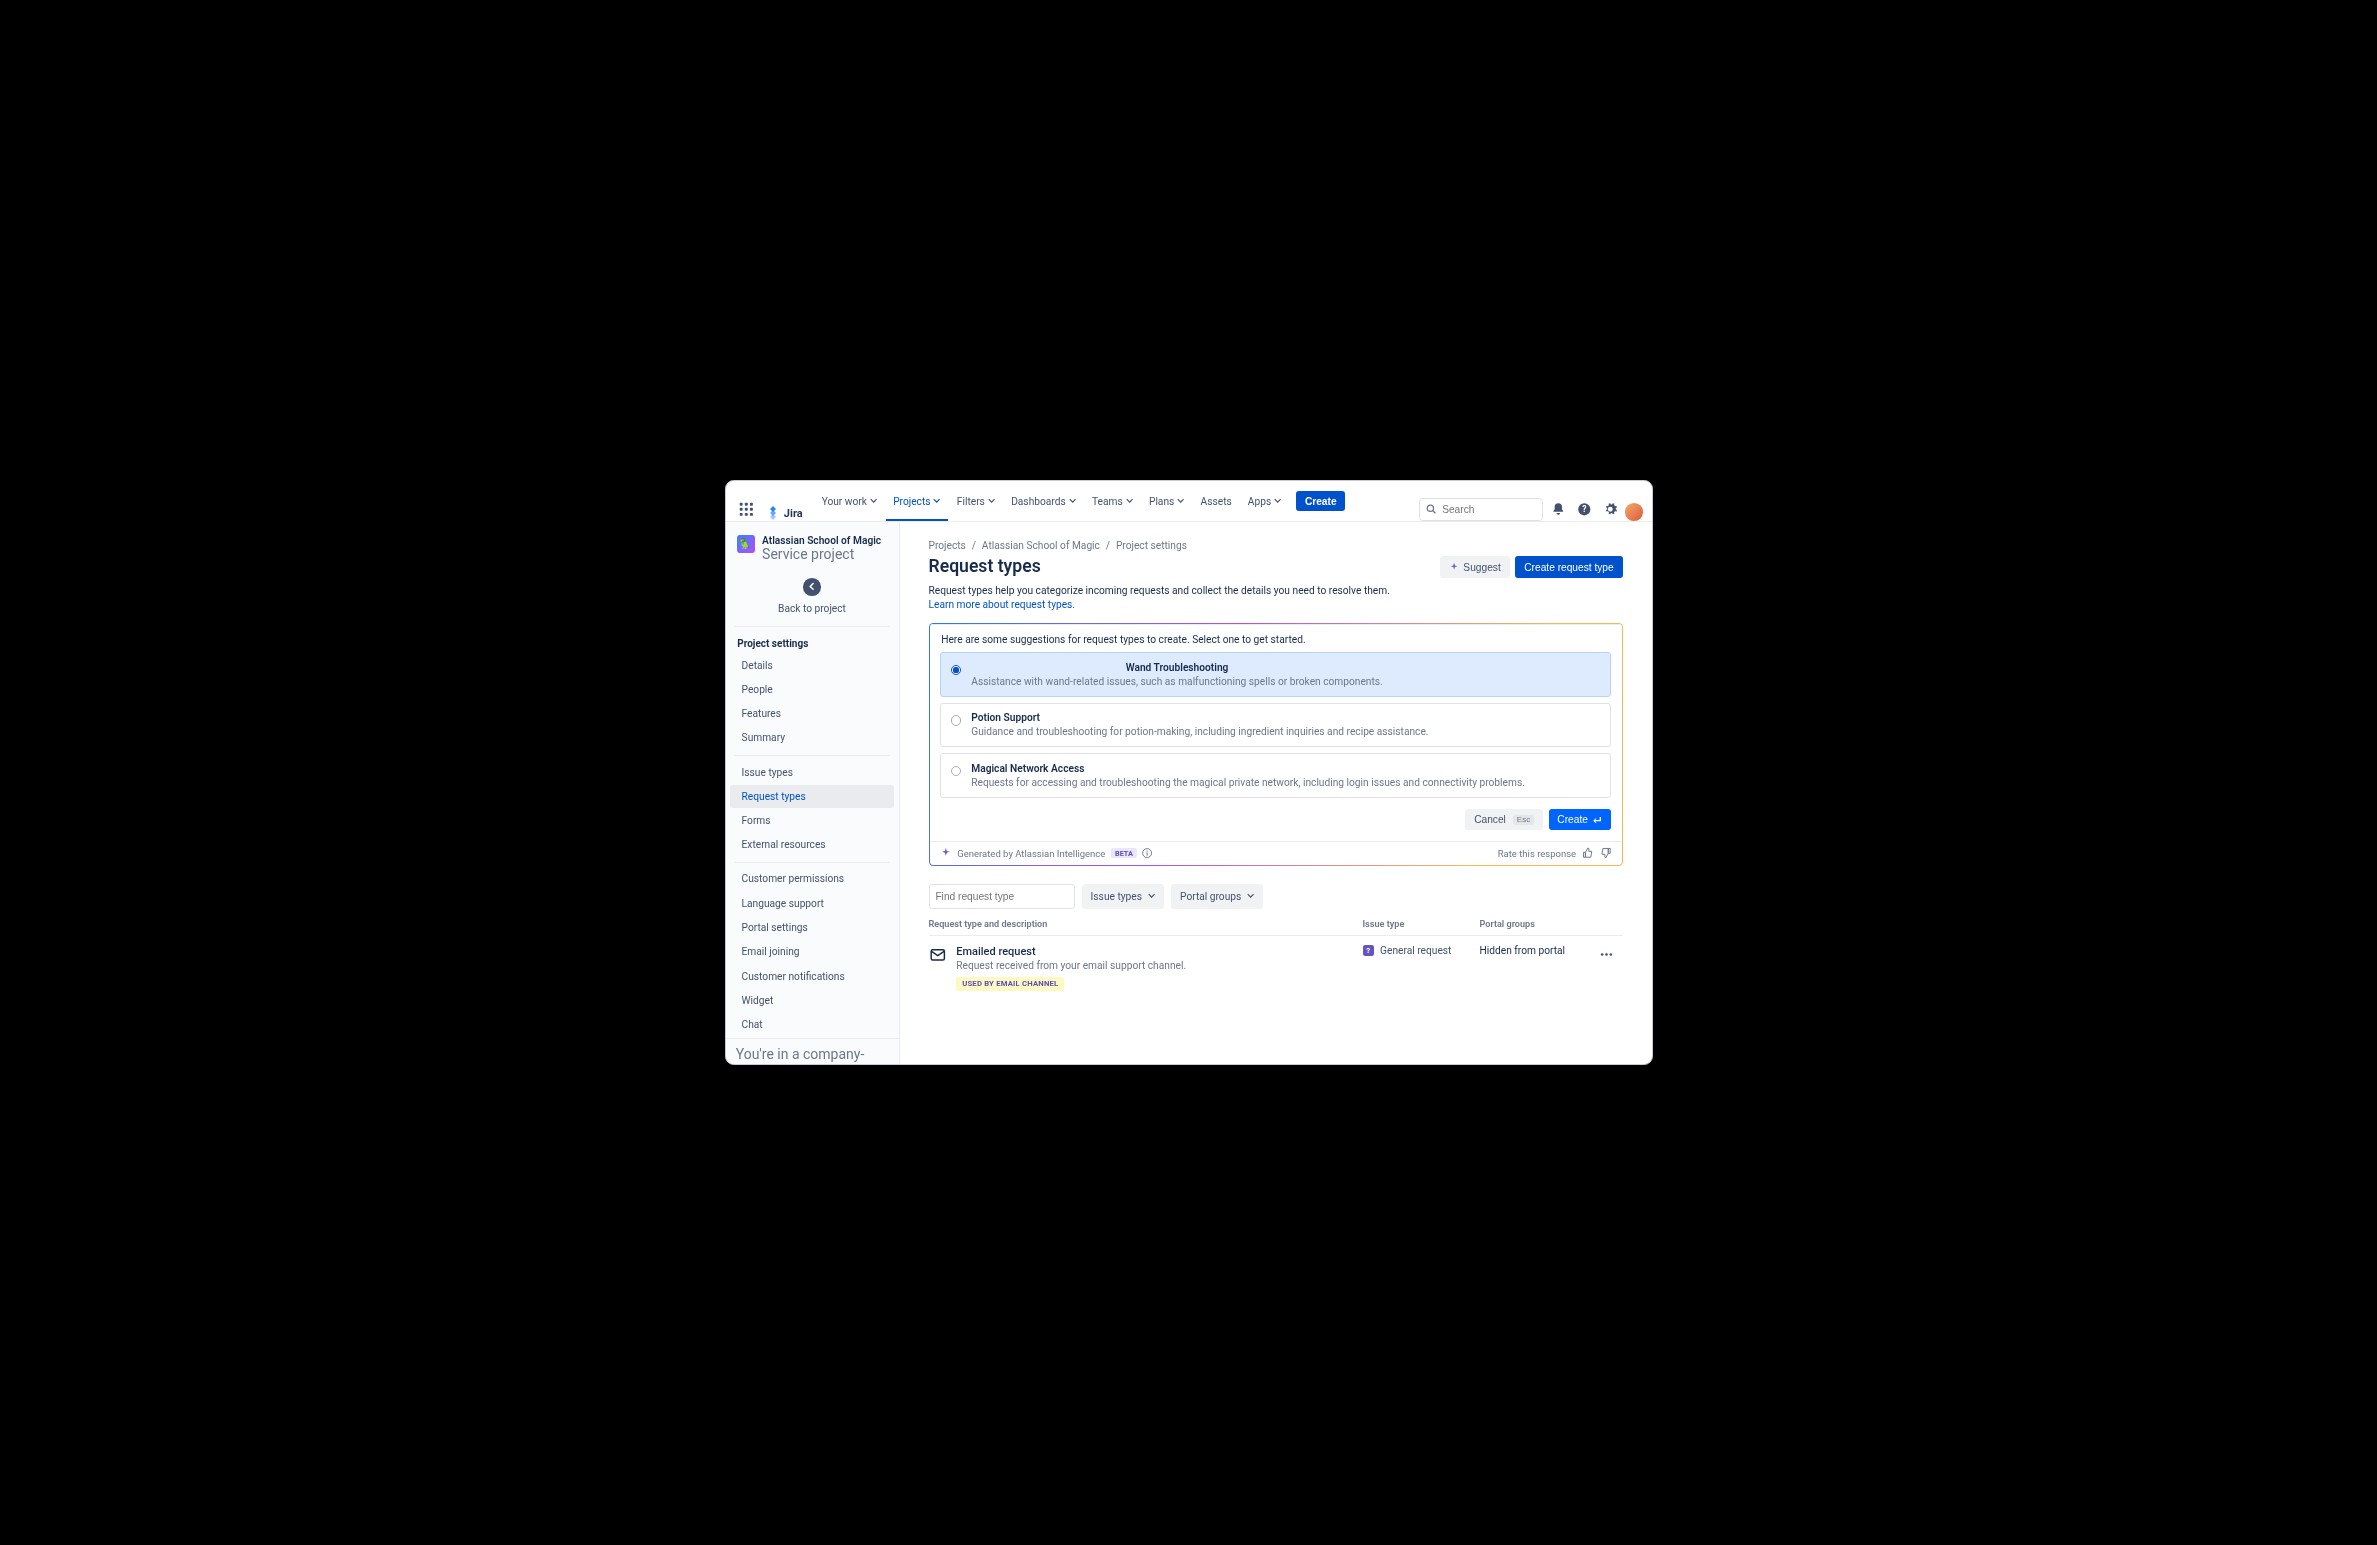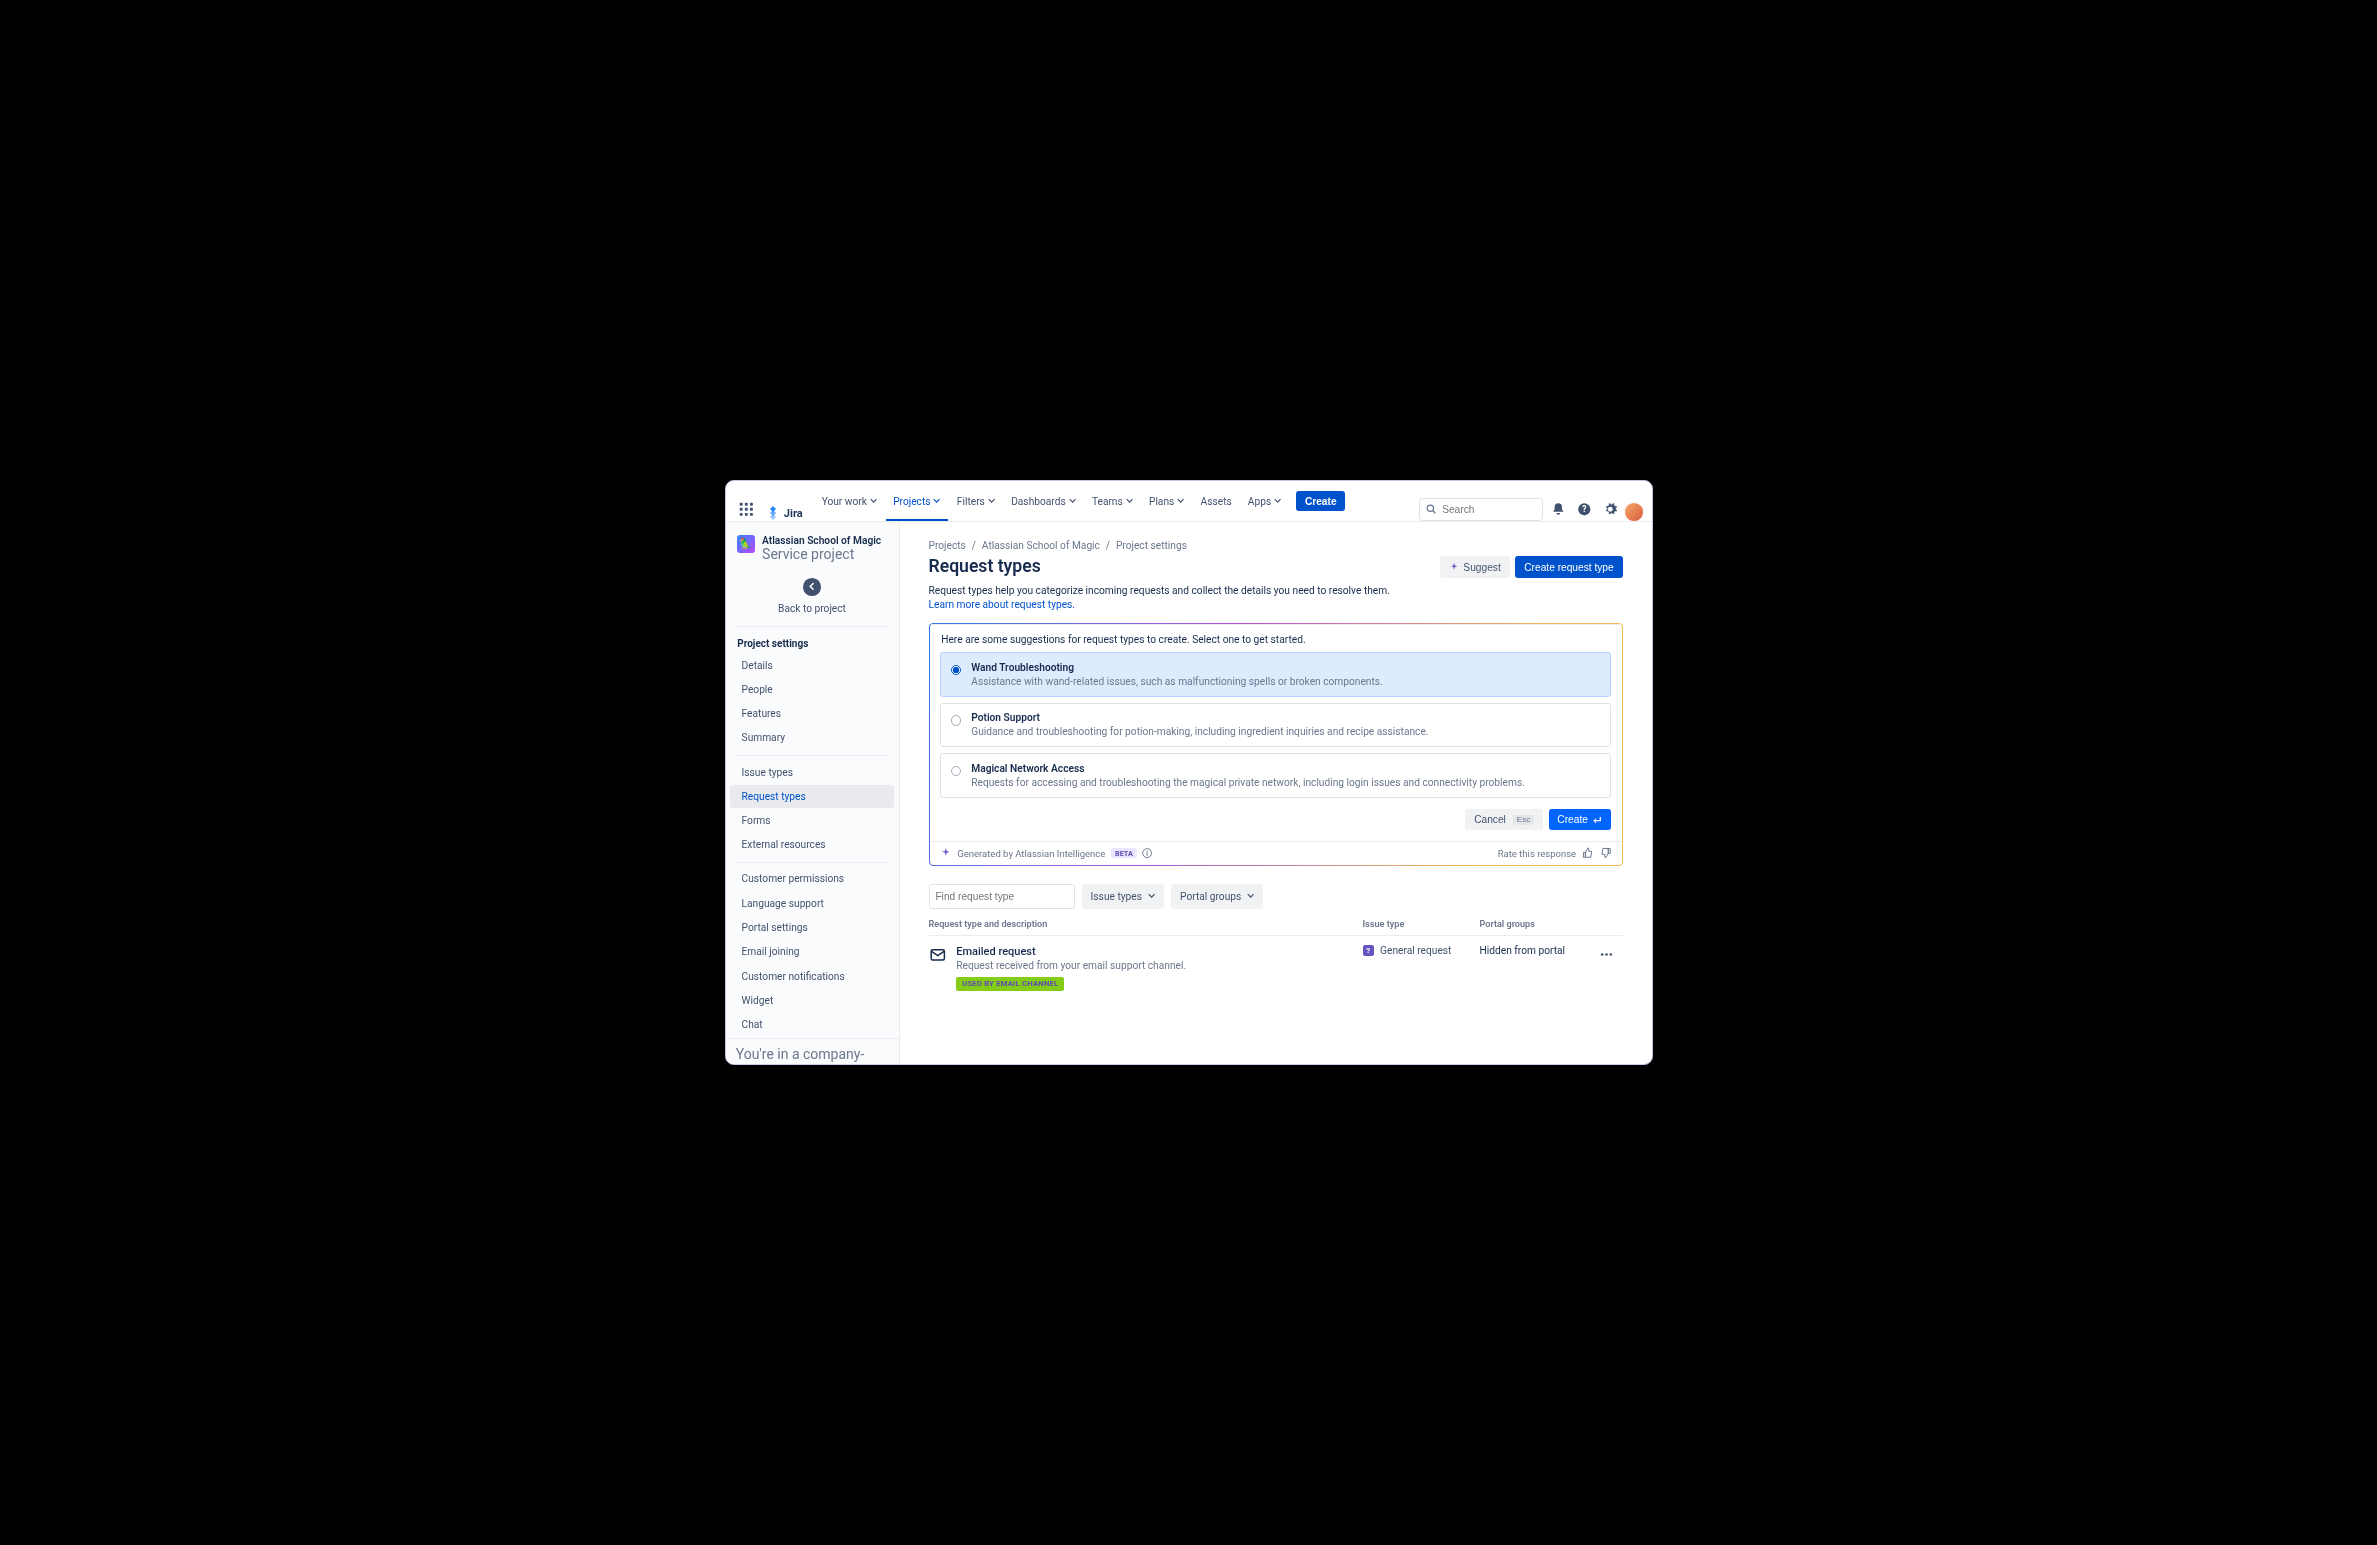--- a/index.html
+++ b/index.html
@@ -128,21 +128,21 @@
     overflow:hidden; margin-bottom: 17.6px;
   }
   .ai-prompt { padding: 10.2px 11.7px; color:#172B4D; }
   .ai-sep { border-top:0.7px solid #EBECF0; }
   .ai-sugg-heading { padding: 8.8px 11.7px 7.3px; color:#172B4D; }
   .suggestions { padding: 0 10.2px 4.4px; display:flex; flex-direction:column; gap: 5.9px; }
   .sugg {
     border:0.7px solid #DFE1E6; border-radius:2.9px; display:flex; gap:10.2px; padding: 8.8px 10.2px;
     cursor:pointer; align-items:flex-start;
   }
-  .sugg.selected { background:#DEEBFF; border-color:#B3D4FF; }
+  .sugg.selected { background:#DEEBFF; border-color:#B3D4FF;text-align:center; }
   .radio { width:10.2px; height:10.2px; border-radius:50%; border:1.5px solid #A5ADBA; margin-top:2.9px; flex:0 0 10.2px; position:relative; background:#fff;}
   .sugg.selected .radio { border-color:#0052CC; }
   .sugg.selected .radio::after {
     content:""; position:absolute; inset:1.5px; border-radius:50%; background:#0052CC;
   }
   .sugg .t { font-weight:600; color:#172B4D; margin-bottom:2.9px; }
   .sugg .d { color:#6B778C; }
   .ai-actions { display:flex; justify-content:flex-end; gap:5.9px; padding: 7.3px 10.2px 10.2px; }
   .cancel-btn { background:rgba(9,30,66,0.06); color:#42526E; }
   .esc-pill { background:#E4E6EA; border-radius:2.2px; padding: 0.7px 3.7px; font-size:8px; color:#6B778C; margin-left:2.9px; }
@@ -164,21 +164,21 @@
   .thead { display:flex; color:#6B778C; font-size:9.1px; font-weight:600; padding-bottom:5.9px; border-bottom:0.7px solid #EBECF0; }
   .col1 { flex: 1; }
   .col2 { width: 117px; }
   .col3 { width: 117px; }
   .col4 { width: 26px; }
   .trow { display:flex; padding: 8.8px 0 10.2px; align-items:flex-start; }
   .req-cell { display:flex; gap:10.2px; }
   .mail-icon { width:17.6px; height:17.6px; color:#172B4D; margin-top:1.5px; }
   .req-title { font-size:11px; font-weight:500; color:#172B4D; margin-bottom:2.9px; }
   .req-desc { color:#6B778C; margin-bottom:5.9px; }
-  .chip { display:inline-block; background:#84cc16; color:#5E4DB2; font-size:7.7px; font-weight:700; letter-spacing:0.2px; padding:2.2px 5.9px; border-radius:2.2px; }
+  .chip { display:inline-block; background:#fef9c3; color:#5E4DB2; font-size:7.7px; font-weight:700; letter-spacing:0.2px; padding:2.2px 5.9px; border-radius:2.2px; }
   .issue-type { display:flex; align-items:center; gap:5.9px; color:#42526E; }
   .issue-sq { width:11.7px; height:11.7px; border-radius:2.2px; background:#6554C0; color:#fff; display:flex; align-items:center; justify-content:center; font-size:8px; font-weight:700;}
   .more-btn { width:20.5px; height:20.5px; border-radius:2.9px; display:flex; align-items:center; justify-content:center; color:#42526E; cursor:pointer; }
   .chev-dn { display:inline-block; }
   svg { display:block; }
 </style>
 </head>
 <body>
 
 <div class="window">

